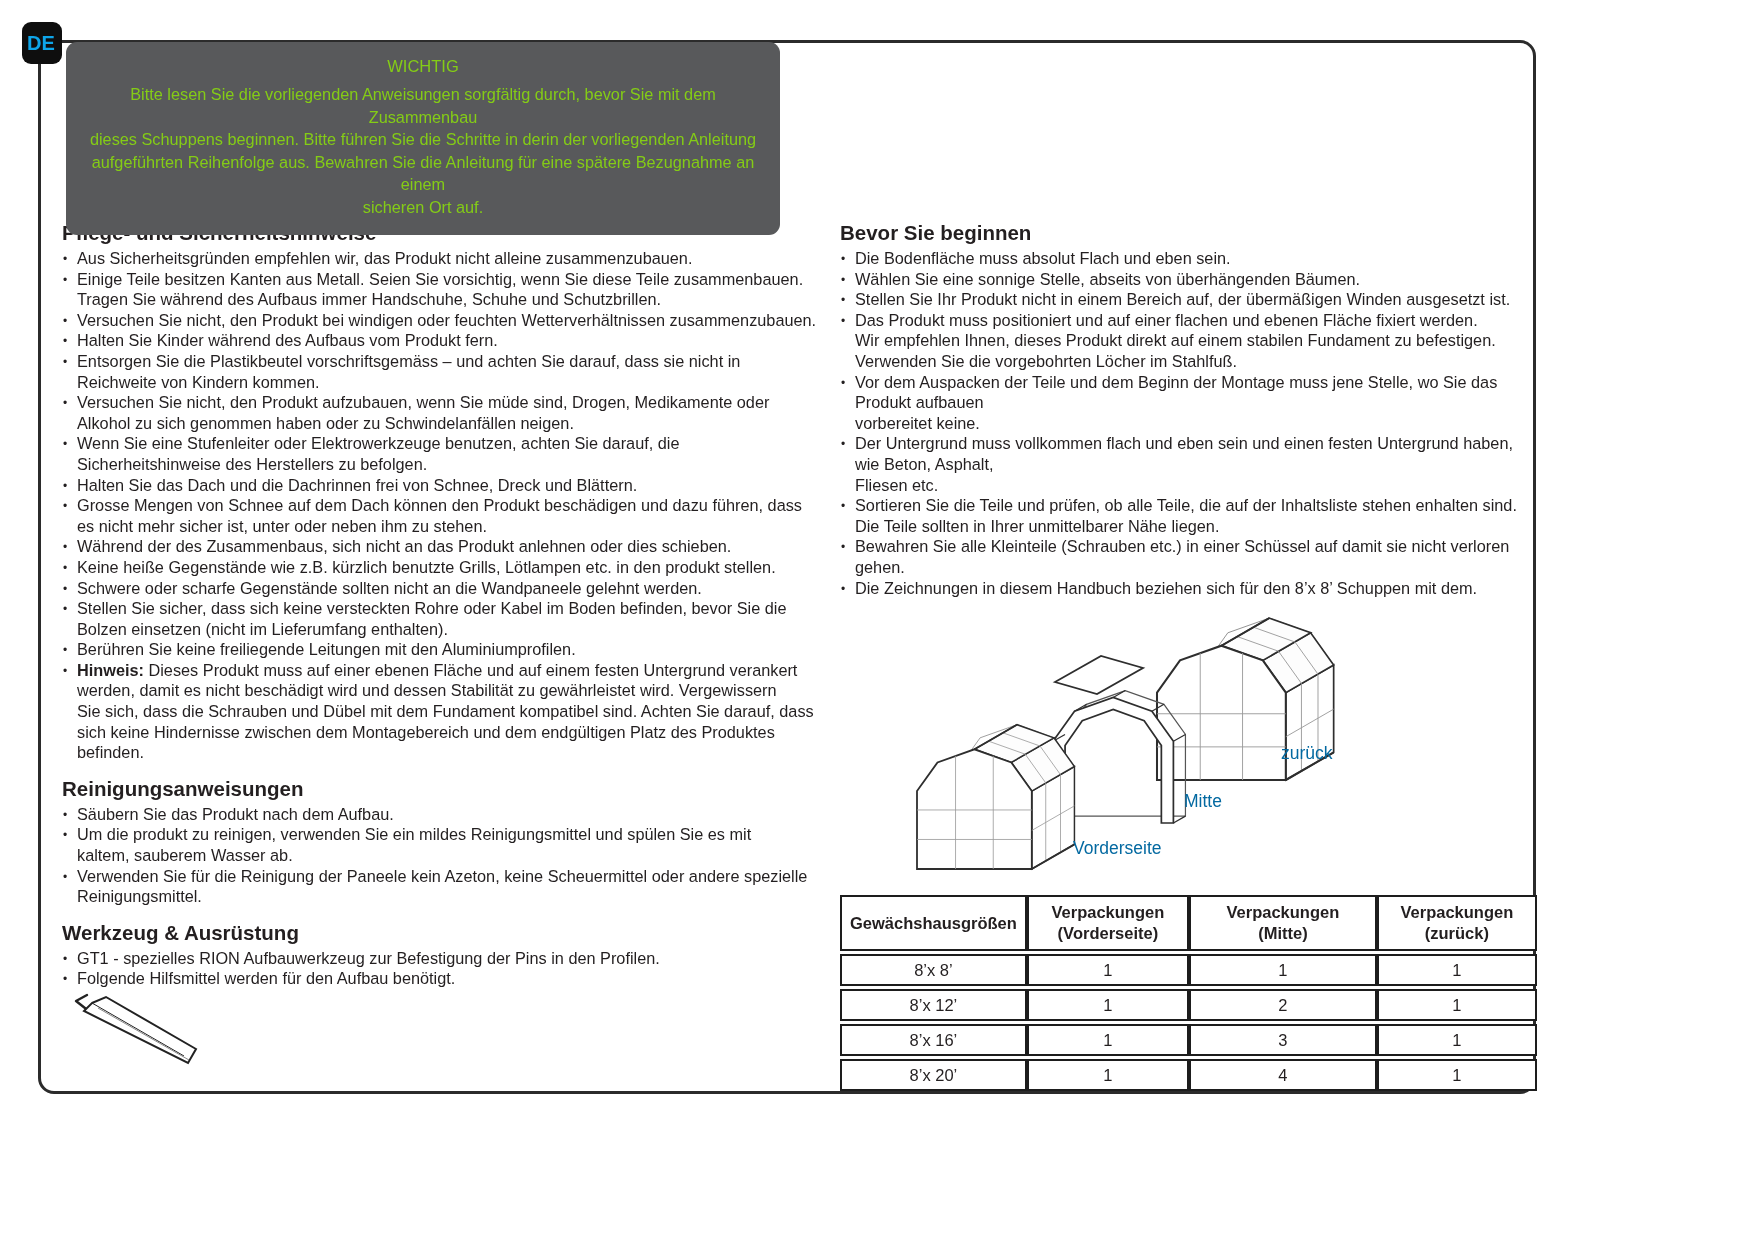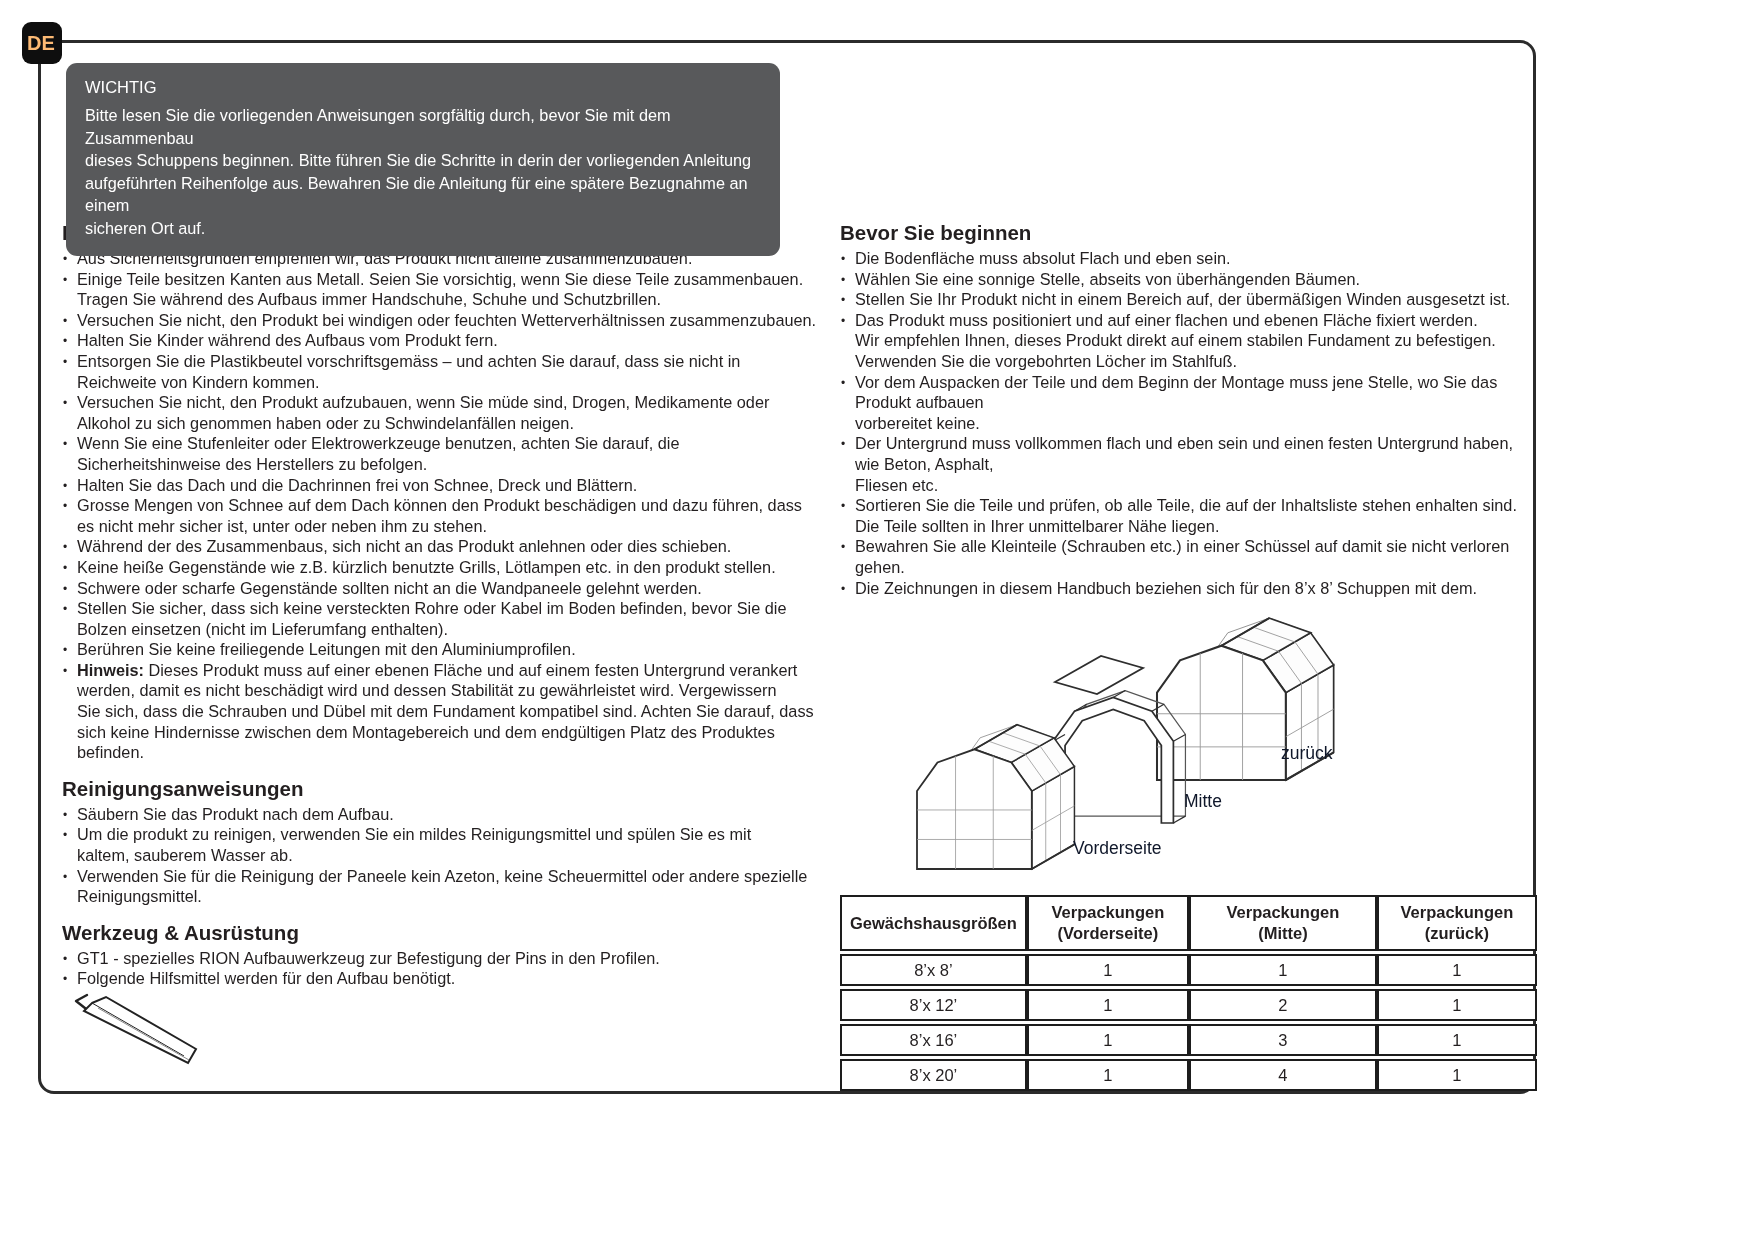--- a/index.html
+++ b/index.html
@@ -7,48 +7,48 @@
     width:1754px;height:1240px;background:#ffffff;position:relative;
     font-family:"Liberation Sans",sans-serif;color:#231f20;
     -webkit-font-smoothing:antialiased;
   }
   .frame{
     position:absolute;left:38px;top:40px;width:1492px;height:1048px;
     border:3px solid #2b2b2b;border-radius:16px;
   }
   .de-tab{
     position:absolute;left:22px;top:22px;width:40px;height:42px;
-    background:#0e0e0e;border-radius:9px;color:#fdba74;
+    background:#0e0e0e;border-radius:9px;color:#0ea5e9;
     font-size:20px;font-weight:bold;display:flex;align-items:center;
     padding-left:5px;box-sizing:border-box;z-index:3;
   }
   .wichtig{
-    position:absolute;left:66px;top:63px;width:676px;
-    background:#58595b;border-radius:11px;padding:15px 19px 17px;color:#ffffff;z-index:2;
+    position:absolute;left:66px;top:42px;width:676px;
+    background:#58595b;border-radius:11px;padding:15px 19px 17px;color:#84cc16;z-index:2;text-align:center;
   }
   .wichtig-title{font-size:16.5px;margin:0 0 7px 0;}
   .wichtig-body{font-size:16.3px;line-height:22.5px;white-space:pre-line;}
   .col{position:absolute;font-size:16.3px;line-height:20.6px;}
   .col-left{left:60px;top:220px;width:758px;}
   .col-right{left:838px;top:220px;width:684px;}
   .col h2{
     font-size:20.5px;line-height:26px;margin:0 0 2px 2px;font-weight:700;
   }
   .col h2.mt{margin-top:13px;}
   .col ul{list-style:none;margin:0 0 0 0;padding:0;}
   .col li{
     position:relative;padding-left:17px;white-space:pre-line;margin:0;
   }
   .col li::before{
     content:"•";position:absolute;left:3px;top:1px;font-size:12px;color:#231f20;
   }
   .bold{font-weight:700;}
   .tool-art{position:absolute;left:68px;top:992px;}
   .diagram{position:absolute;left:905px;top:610px;}
-  .diag-label{position:absolute;font-size:17.5px;color:#0f172a;}
+  .diag-label{position:absolute;font-size:17.5px;color:#0369a1;}
   .lbl-front{left:1073px;top:838px;}
   .lbl-middle{left:1184px;top:791px;}
   .lbl-back{left:1281px;top:743px;}
   table.pack{
     position:absolute;left:840px;top:892px;
     border-collapse:separate;border-spacing:0 3px;
   }
   table.pack th,table.pack td{
     border:2px solid #1d1d1d;text-align:center;background:#ffffff;
     font-size:16.5px;padding:1px 24px;

